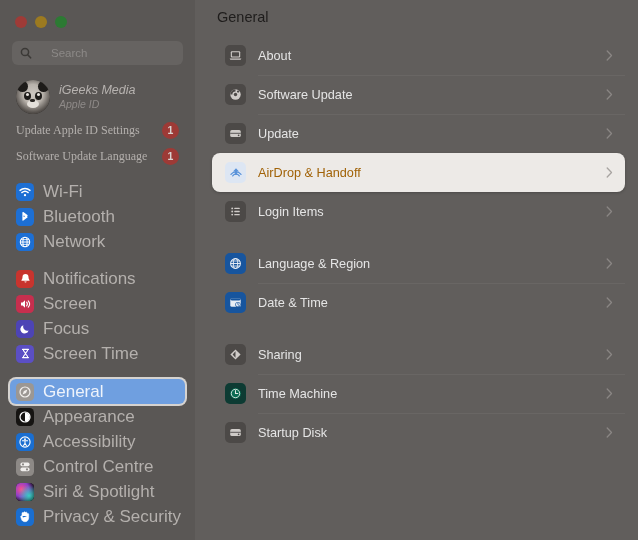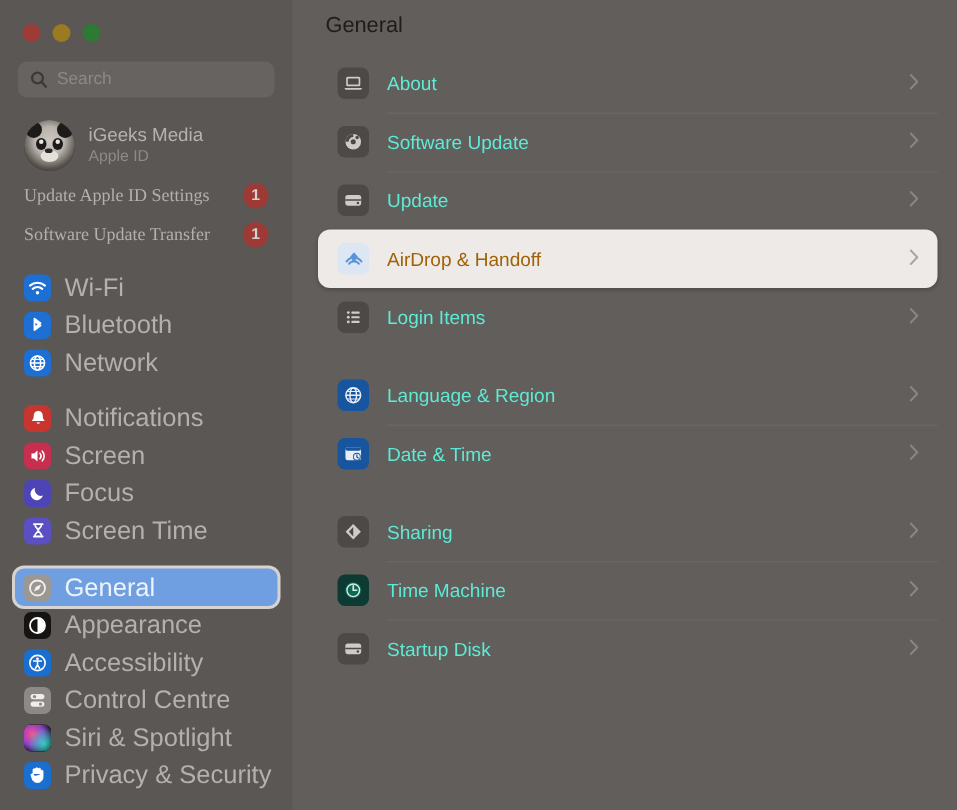--- a/index.html
+++ b/index.html
@@ -47,21 +47,21 @@
   .tl-max    { background: #2c7a33; }
 
   #search-wrap {
     margin: 9px 12px 0 12px;
     height: 24px;
     background: #666361;
     border-radius: 6px;
     display: flex;
     align-items: center;
     padding: 0 8px;
-    gap: 6px;
+    gap: 19px;
   }
   #search-wrap svg { flex: 0 0 auto; display:block; }
   #search-input {
     border: 0;
     outline: 0;
     background: transparent;
     font-family: inherit;
     font-size: 11.5px;
     color: #c9c6c4;
     width: 100%;
@@ -93,21 +93,21 @@
   #avatar .ear { position:absolute; width:11px; height:11px; border-radius:50%; background:#1d1b19; top:1px; }
   #avatar .ear.l { left: 1px; }
   #avatar .ear.r { right: 1px; }
   #avatar .eye { position:absolute; width:7px; height:8px; border-radius:50%; background:#1d1b19; top:12px; }
   #avatar .eye.l { left: 8px; }
   #avatar .eye.r { right: 8px; }
   #avatar .eye::after { content:""; position:absolute; width:3px; height:3px; border-radius:50%; background:#e8e4df; top:1px; left:2px; }
   #avatar .snout { position:absolute; width:12px; height:8px; border-radius:50%; background:#e4e0da; left:11px; top:20px; }
   #avatar .nose { position:absolute; width:5px; height:3px; border-radius:40%; background:#2a2724; left:14px; top:19px; }
 
-  #account-text { min-width: 0; }
+  #account-text { min-width: 0; font-style: italic; }
   #account-name {
     font-size: 12.5px;
     color: #b6b2af;
     line-height: 15px;
     white-space: nowrap;
   }
   #account-sub {
     font-size: 10.5px;
     color: #8e8a88;
     line-height: 13px;
@@ -213,21 +213,21 @@
     content: "";
     position: absolute;
     left: 46px;
     right: 0;
     top: 0;
     height: 1px;
     background: rgba(255,255,255,0.055);
   }
   .row .rlabel {
     font-size: 12.7px;
-    color: #5eead4;
+    color: #e5e5e5;
     white-space: nowrap;
   }
   .row .chev {
     margin-left: auto;
     color: #8a8684;
     display: block;
   }
 
   .rico {
     width: 21px; height: 21px;
@@ -291,21 +291,21 @@
         <div id="account-name">iGeeks Media</div>
         <div id="account-sub">Apple ID</div>
       </div>
     </div>
 
     <div class="alert-row">
       <span class="alert-label">Update Apple ID Settings</span>
       <span class="badge">1</span>
     </div>
     <div class="alert-row">
-      <span class="alert-label">Software Update Transfer</span>
+      <span class="alert-label">Software Update Language</span>
       <span class="badge">1</span>
     </div>
 
     <div class="nav-group g1">
       <div class="nav-item">
         <span class="ico" style="background:#1d6fd4;">
           <svg width="14" height="14" viewBox="0 0 14 14">
             <path d="M2 5.4a7.6 7.6 0 0 1 10 0" fill="none" stroke="#fff" stroke-width="1.4" stroke-linecap="round"></path>
             <path d="M3.8 7.6a5 5 0 0 1 6.4 0" fill="none" stroke="#fff" stroke-width="1.4" stroke-linecap="round"></path>
             <circle cx="7" cy="10.2" r="1.15" fill="#fff"></circle>

